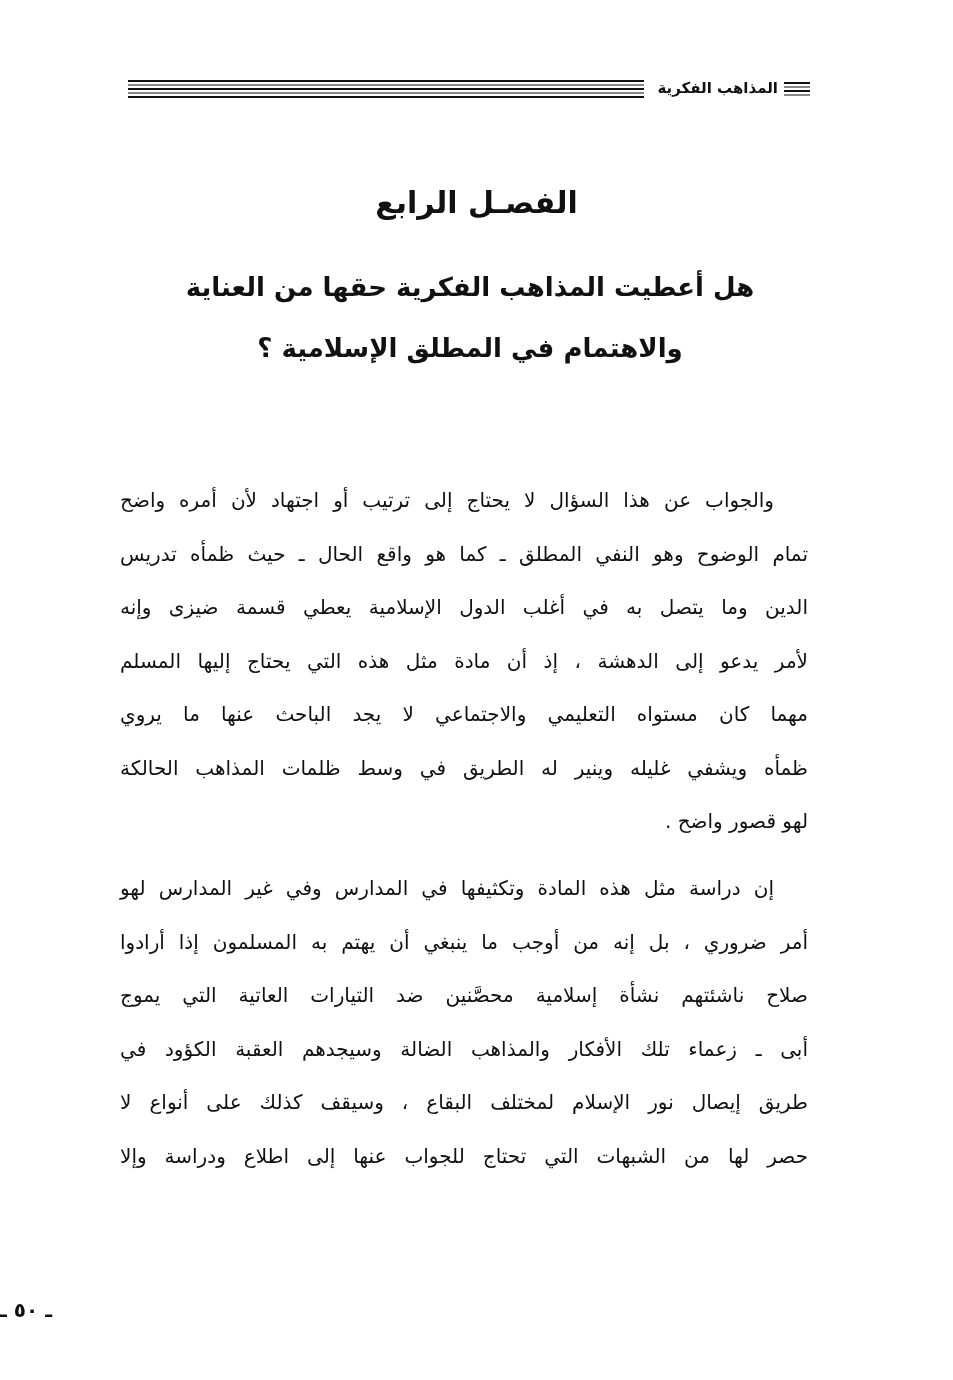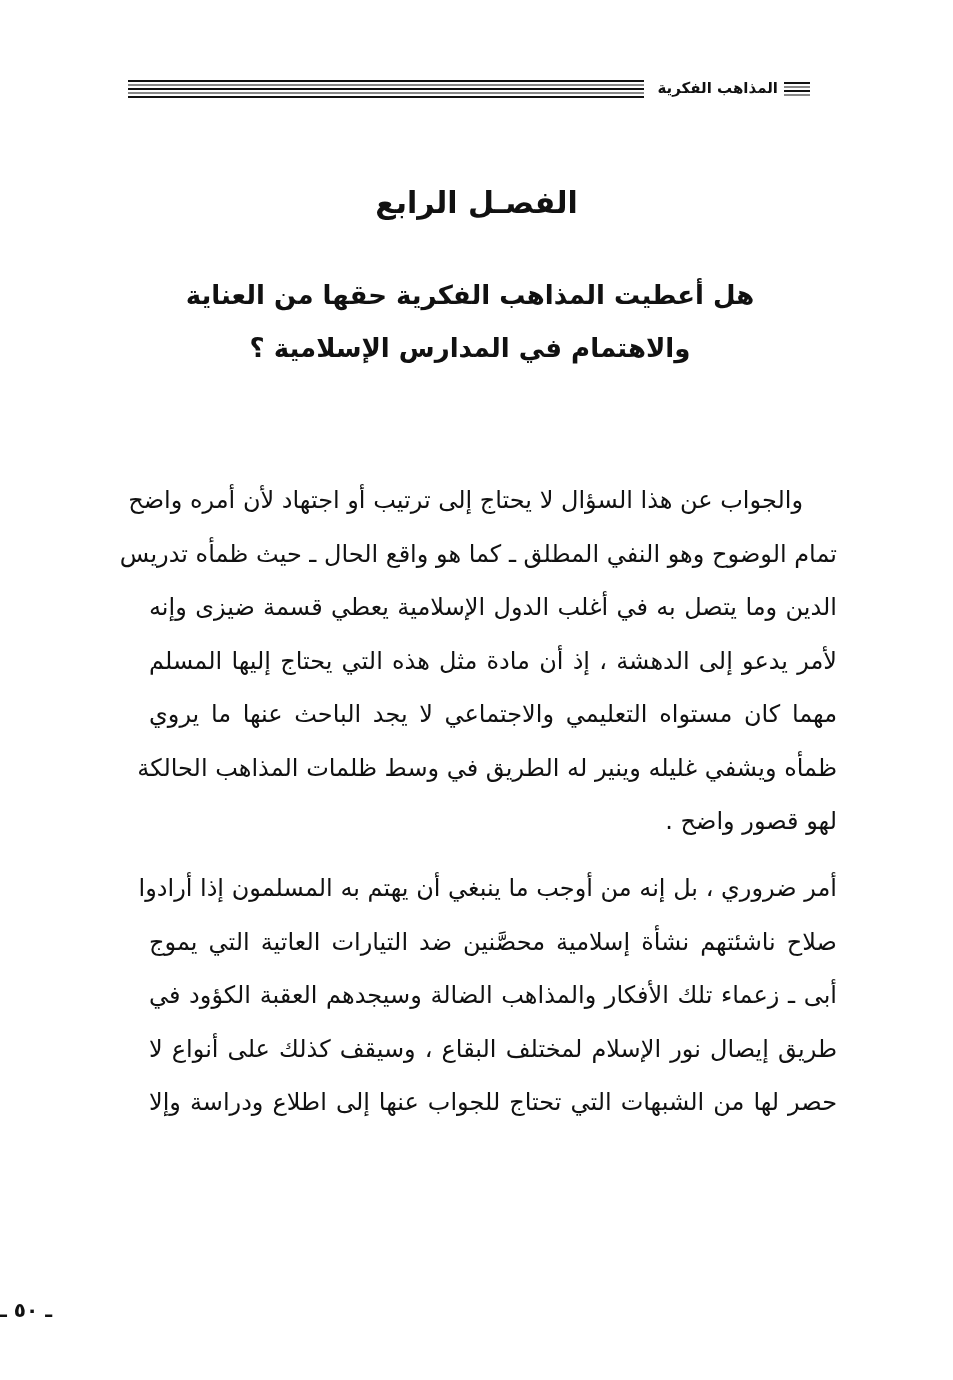--- a/index.html
+++ b/index.html
@@ -8,57 +8,58 @@
   .header { position:absolute; top:78px; left:128px; width:682px; height:24px; }
   .header .lines-left { position:absolute; left:0; top:2px; width:516px; height:20px;
     background: repeating-linear-gradient(to bottom, #111 0 2px, #fff 2px 4px, #888 4px 6px, #fff 6px 8px); }
   .header .title { position:absolute; right:32px; top:1px; font-size:15px; font-weight:bold; direction:rtl; white-space:nowrap; }
   .header .lines-right { position:absolute; right:0; top:4px; width:26px; height:16px;
     background: repeating-linear-gradient(to bottom, #111 0 2px, #fff 2px 4px, #888 4px 6px, #fff 6px 8px); }
   .chapter { position:absolute; top:185px; left:0; width:953px; text-align:center;
     font-size:30px; font-weight:bold; direction:rtl; }
   .question { position:absolute; left:150px; width:640px; text-align:center; direction:rtl;
     font-size:26px; font-weight:bold; }
-  .q1 { top:272px;margin-top:8px; }
+  .q1 { top:272px; }
   .q2 { top:333px; }
   .para { position:absolute; left:120px; width:688px; direction:rtl; text-align:justify;
-    font-size:24px; line-height:53.5px;margin-left:29px; }
+    font-size:20px; line-height:53.5px; }
   .para .line { display:block; height:53.5px; white-space:nowrap; text-align-last:justify; text-align:justify; }
   .para .line.last { text-align-last:right; }
   .p1 { top:474px; }
   .p2 { top:862px; }
   .indent { padding-right:34px; }
   .pagenum { position:absolute; top:1298px; left:0; width:953px; text-align:left;
     font-size:20px; font-weight:bold; direction:rtl; }
 </style>
 </head>
 <body>
 
 <div class="header">
   <div class="lines-left"></div>
   <div class="title">المذاهب الفكرية</div>
   <div class="lines-right"></div>
 </div>
 
 <div class="chapter">الفصـل الرابع</div>
 
 <div class="question q1">هل أعطيت المذاهب الفكرية حقها من العناية</div>
-<div class="question q2">والاهتمام في المدارس الإسلامية ؟</div>
+<div class="question q2">والاهتمام في المطلق الإسلامية ؟</div>
 
 <div class="para p1">
   <span class="line indent">والجواب عن هذا السؤال لا يحتاج إلى ترتيب أو اجتهاد لأن أمره واضح</span>
   <span class="line">تمام الوضوح وهو النفي المطلق ـ كما هو واقع الحال ـ حيث ظمأه تدريس</span>
   <span class="line">الدين وما يتصل به في أغلب الدول الإسلامية يعطي قسمة ضيزى وإنه</span>
   <span class="line">لأمر يدعو إلى الدهشة ، إذ أن مادة مثل هذه التي يحتاج إليها المسلم</span>
   <span class="line">مهما كان مستواه التعليمي والاجتماعي لا يجد الباحث عنها ما يروي</span>
   <span class="line">ظمأه ويشفي غليله وينير له الطريق في وسط ظلمات المذاهب الحالكة</span>
   <span class="line last">لهو قصور واضح .</span>
 </div>
 
 <div class="para p2">
+  <span class="line indent">إن دراسة مثل هذه المادة وتكثيفها في المدارس وفي غير المدارس لهو</span>
   <span class="line">أمر ضروري ، بل إنه من أوجب ما ينبغي أن يهتم به المسلمون إذا أرادوا</span>
   <span class="line">صلاح ناشئتهم نشأة إسلامية محصَّنين ضد التيارات العاتية التي يموج</span>
   <span class="line">أبى ـ زعماء تلك الأفكار والمذاهب الضالة وسيجدهم العقبة الكؤود في</span>
   <span class="line">طريق إيصال نور الإسلام لمختلف البقاع ، وسيقف كذلك على أنواع لا</span>
   <span class="line">حصر لها من الشبهات التي تحتاج للجواب عنها إلى اطلاع ودراسة وإلا</span>
 </div>
 
 <div class="pagenum">ـ ٥٠ ـ</div>
 
 </body></html>

